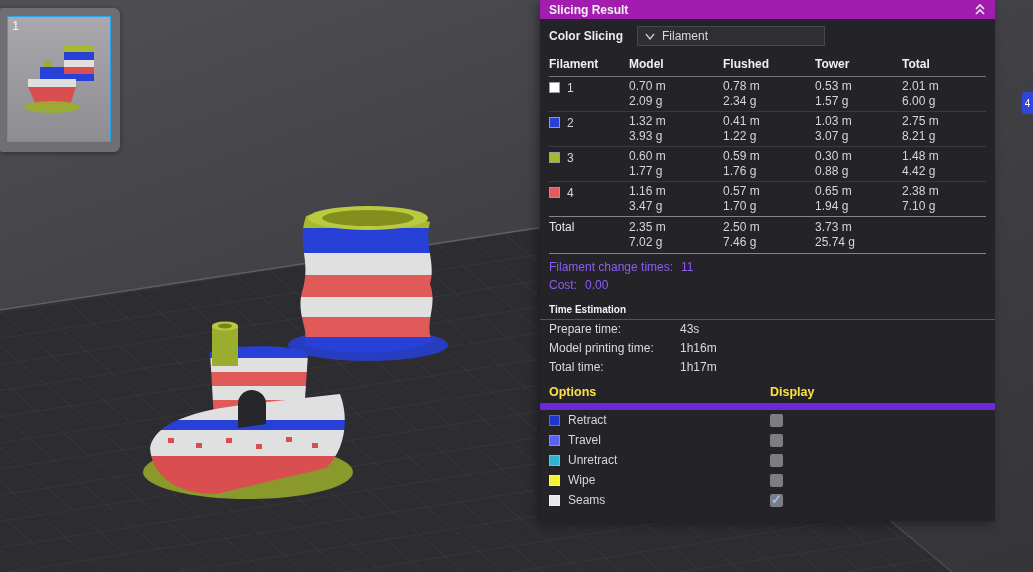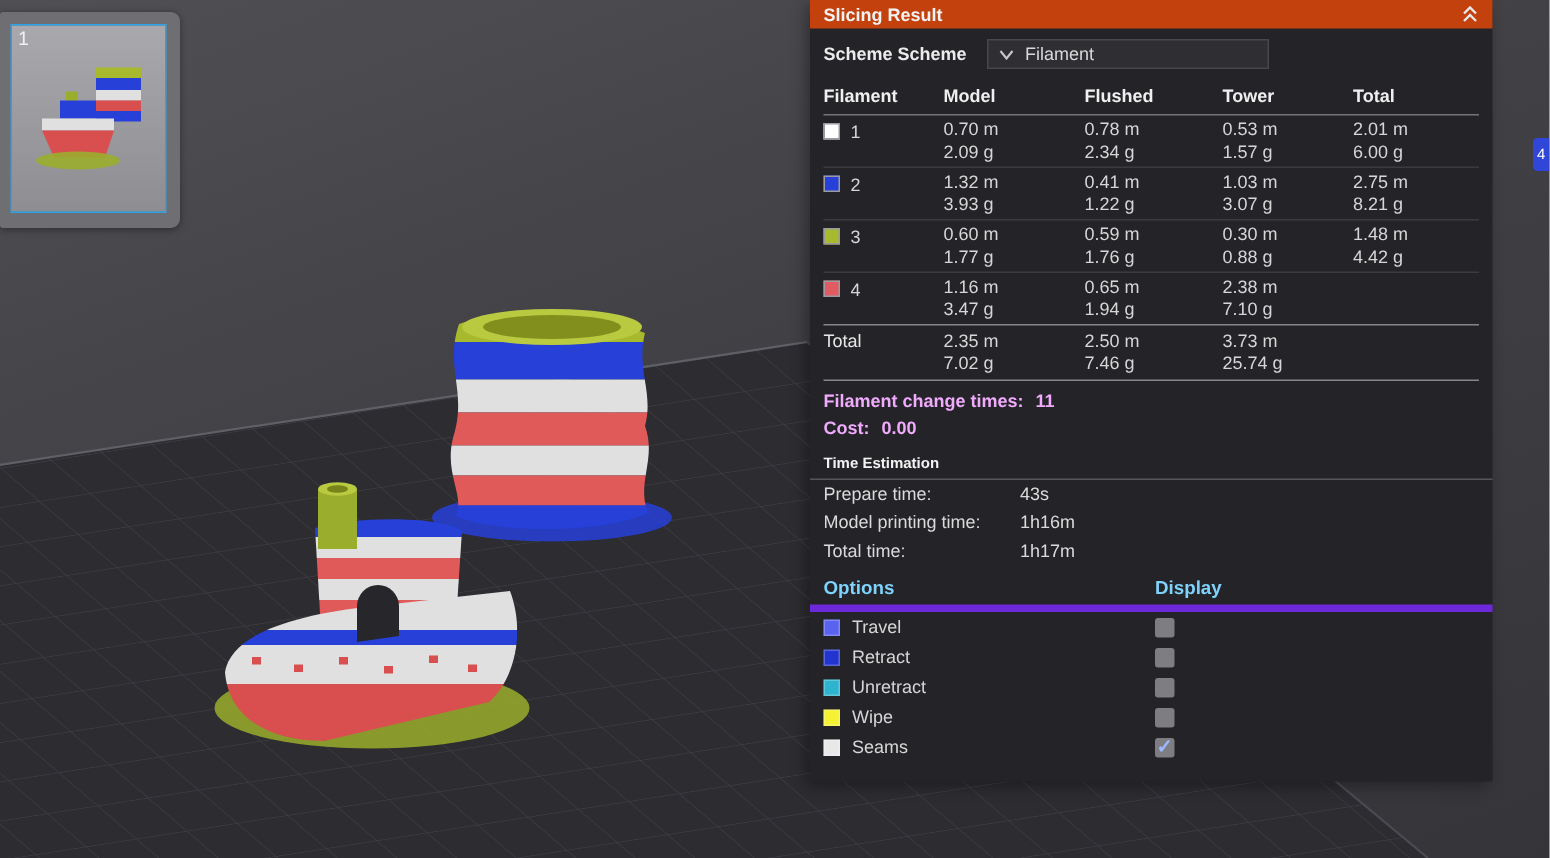--- a/index.html
+++ b/index.html
@@ -29,21 +29,21 @@
     color:#fff;font-size:10px;display:flex;align-items:center;justify-content:center;
     border-radius:3px 0 0 3px;
   }
   
   .panel{
     position:absolute;left:540px;top:0;width:455px;height:521px;
     background:#242428;color:#d6d6d6;font-size:12px;
     box-shadow:-3px 3px 10px rgba(0,0,0,.35);
   }
   .panel-header{
-    height:19px;background:#c2410c;display:flex;align-items:center;
+    height:19px;background:#a21caf;display:flex;align-items:center;
     justify-content:space-between;padding:0 9px;
   }
   .panel-title{font-size:12px;font-weight:bold;color:#f2f2f2;}
   .collapse-btn{display:flex;align-items:center;cursor:pointer;}
   .scheme-row{display:flex;align-items:center;padding:7px 9px 6px;}
   .scheme-label{font-weight:bold;color:#ececec;}
   .dropdown{
     margin-left:14px;width:188px;height:20px;background:#2e2e33;
     border:1px solid #47474c;display:flex;align-items:center;
     padding:0 7px;gap:7px;color:#d8d8d8;box-sizing:border-box;
@@ -54,26 +54,26 @@
   .thead{font-weight:bold;color:#efefef;padding:5px 0 5px;border-bottom:1px solid #74747a;}
   .trow{padding:2px 0;border-bottom:1px solid #3a3a40;}
   .trow:nth-of-type(5){border-bottom:none;}
   .cell span{display:block;line-height:15px;color:#d6d6d6;}
   .fcell{display:flex;align-items:flex-start;gap:7px;padding-top:2px;}
   .swatch{width:11px;height:11px;border:1px solid #9a9aa0;display:inline-block;margin-top:1px;box-sizing:border-box;}
   .ttotal{padding:3px 0;border-top:1px solid #85858b;border-bottom:1px solid #85858b;}
   .ttotal .tlab{color:#e6e6e6;}
   
   .info-block{margin-top:4px;}
-  .info-row{display:flex;gap:8px;padding:2px 9px;color:#f0abfc;font-weight:bold;}
+  .info-row{display:flex;gap:8px;padding:2px 9px;color:#8b5cf6;}
   
   .section-title{margin-top:10px;padding:0 9px 4px;font-weight:bold;font-size:10px;color:#f2f2f2;border-bottom:1px solid #55555b;}
   .time-row{display:flex;padding:2px 9px;color:#dadada;line-height:15px;}
   .time-row .tlabel{width:131px;}
-  .options-header{position:relative;margin-top:8px;padding:0 9px 4px;border-bottom:5px solid #6d28d9;font-weight:bold;font-size:12.5px;color:#7dd3fc;}
+  .options-header{position:relative;margin-top:8px;padding:0 9px 4px;border-bottom:7px solid #6d28d9;font-weight:bold;font-size:12.5px;color:#fde047;}
   .display-h{position:absolute;left:230px;top:0;}
   .opt-row{position:relative;display:flex;align-items:center;gap:8px;padding:3px 9px;height:14px;}
   .opt-swatch{width:11px;height:11px;display:inline-block;border:1px solid rgba(255,255,255,.25);box-sizing:border-box;}
   .checkbox{
     position:absolute;left:230px;width:13px;height:13px;background:#7d7d82;
     border-radius:2px;cursor:pointer;
   }
   .checkbox.checked::after{
     content:"\2713";position:absolute;left:1px;top:-2px;
     color:#9db8ff;font-size:13px;font-weight:bold;
@@ -188,21 +188,21 @@
     <span class="panel-title">Slicing Result</span>
     <span class="collapse-btn">
       <svg width="12" height="13" viewBox="0 0 12 13">
         <path d="M2,6 L6,2 L10,6" fill="none" stroke="#e8e8e8" stroke-width="1.6"></path>
         <path d="M2,11 L6,7 L10,11" fill="none" stroke="#e8e8e8" stroke-width="1.6"></path>
       </svg>
     </span>
   </div>
 
   <div class="scheme-row">
-    <span class="scheme-label">Scheme Scheme</span>
+    <span class="scheme-label">Color Slicing</span>
     <div class="dropdown">
       <svg width="10" height="7" viewBox="0 0 10 7">
         <path d="M1,1 L5,6 L9,1" fill="none" stroke="#c8c8c8" stroke-width="1.4"></path>
       </svg>
       <span>Filament</span>
     </div>
   </div>
 
   <div class="table">
     <div class="thead">
@@ -285,20 +285,24 @@
     <div class="trow">
       <div class="cell fcell">
         <span class="swatch" style="background-color: rgb(224, 92, 98);"></span>
         <span>4</span>
       </div>
       <div class="cell">
           <span>1.16 m</span>
           <span>3.47 g</span>
         </div>
       <div class="cell">
+          <span>0.57 m</span>
+          <span>1.70 g</span>
+        </div>
+      <div class="cell">
           <span>0.65 m</span>
           <span>1.94 g</span>
         </div>
       <div class="cell">
           <span>2.38 m</span>
           <span>7.10 g</span>
         </div>
     </div>
 
     <div class="ttotal">
@@ -345,30 +349,30 @@
     <span class="tlabel">Total time:</span>
     <span>1h17m</span>
   </div>
 
   <div class="options-header">
     <span>Options</span>
     <span class="display-h">Display</span>
   </div>
 
   <div class="opt-row">
+    <span class="opt-swatch" style="background-color: rgb(35, 53, 207);"></span>
+    <span>Retract</span>
+    <span class="checkbox"></span>
+  </div>
+  <div class="opt-row">
     <span class="opt-swatch" style="background-color: rgb(90, 98, 240);"></span>
     <span>Travel</span>
     <span class="checkbox"></span>
   </div>
   <div class="opt-row">
-    <span class="opt-swatch" style="background-color: rgb(35, 53, 207);"></span>
-    <span>Retract</span>
-    <span class="checkbox"></span>
-  </div>
-  <div class="opt-row">
     <span class="opt-swatch" style="background-color: rgb(47, 180, 207);"></span>
     <span>Unretract</span>
     <span class="checkbox"></span>
   </div>
   <div class="opt-row">
     <span class="opt-swatch" style="background-color: rgb(245, 241, 51);"></span>
     <span>Wipe</span>
     <span class="checkbox"></span>
   </div>
   <div class="opt-row">

